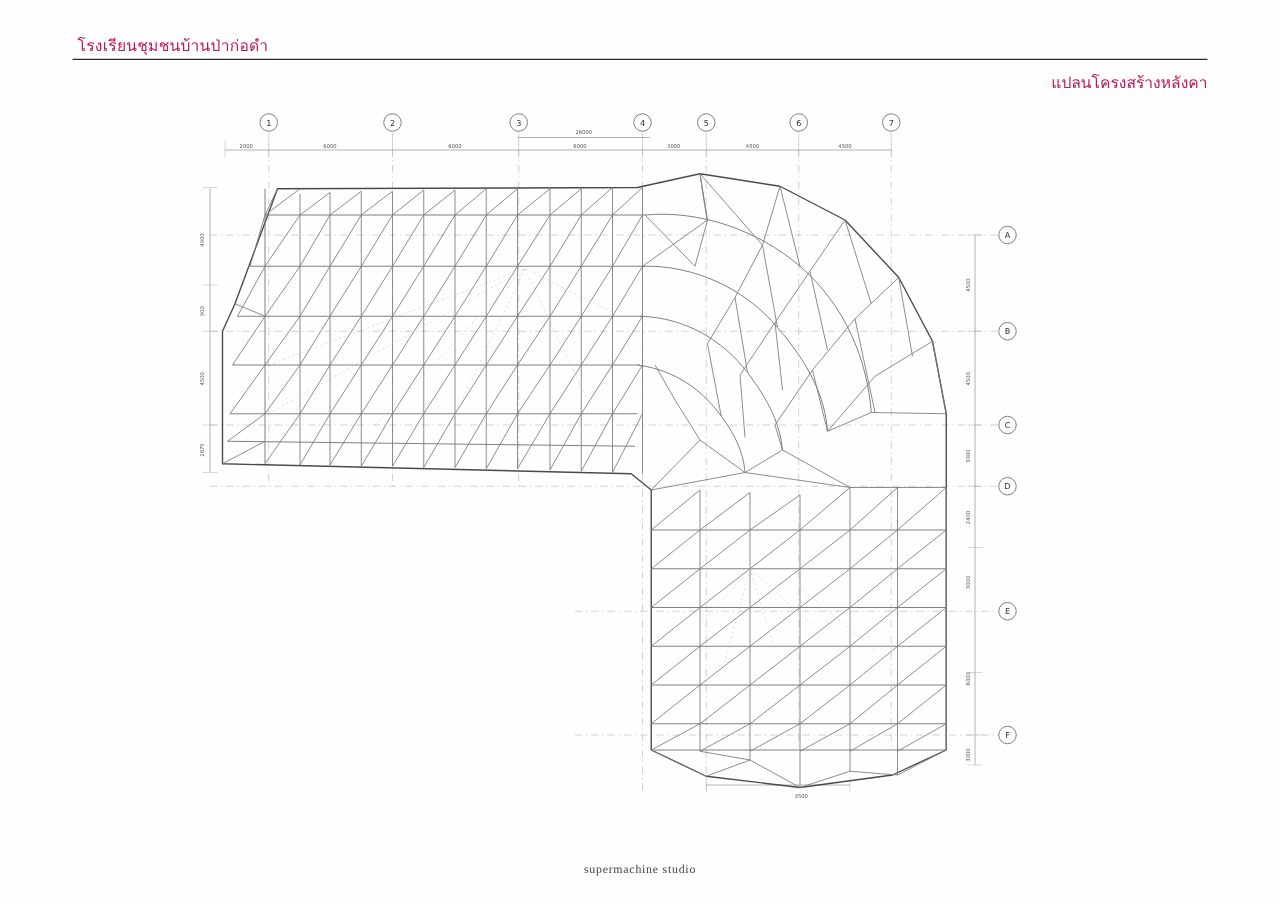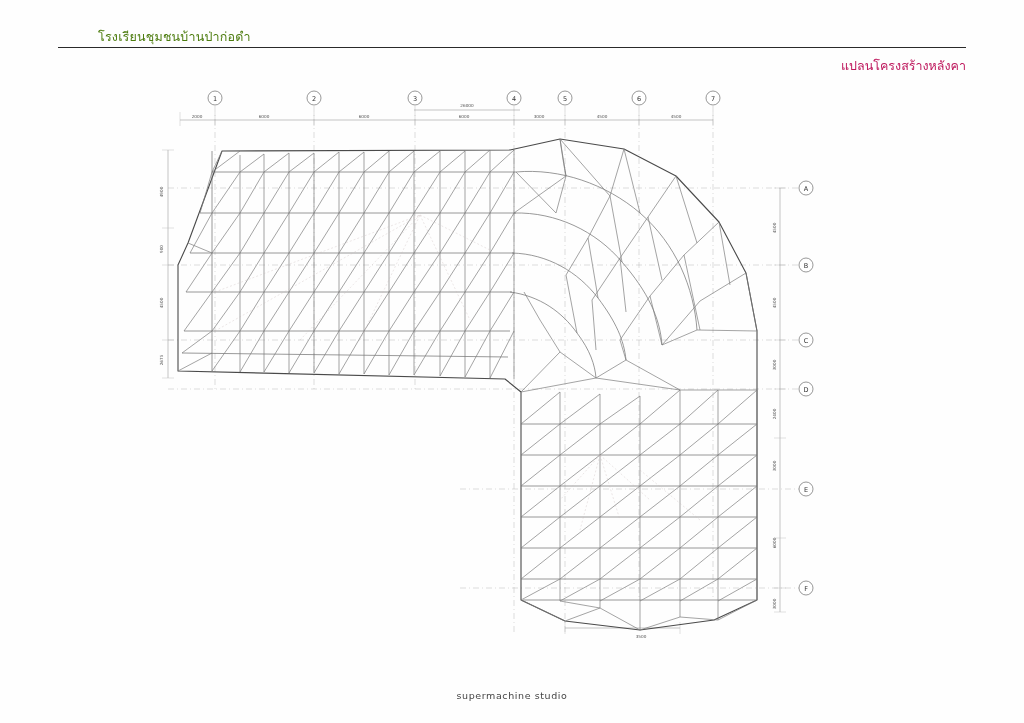--- a/index.html
+++ b/index.html
@@ -19,23 +19,22 @@
     position: absolute;
     inset: 0;
     background: #fefefe;
   }
   .title-left {
     position: absolute;
     left: 62px;
     top: 27px;
     font-size: 12.5px;
     letter-spacing: .2px;
-    color: #4d7c0f;
+    color: #be185d;
     white-space: nowrap;
-    margin-left: 36px;
   }
   .title-rule {
     position: absolute;
     left: 58px;
     top: 47px;
     width: 908px;
     height: 1px;
     background: #2a2a2a;
   }
   .title-right {
@@ -49,20 +48,21 @@
   }
   .footer {
     position: absolute;
     left: 0;
     right: 0;
     bottom: 22px;
     text-align: center;
     font-size: 9.5px;
     letter-spacing: .6px;
     color: #444;
+    font-family: Liberation Serif, serif;
   }
   .drawing {
     position: absolute;
     left: 0;
     top: 0;
     width: 1024px;
     height: 723px;
   }
   svg { display: block; }
   .gridline { stroke: #b9b9b9; stroke-width: .5; stroke-dasharray: 6 3 1 3; }

